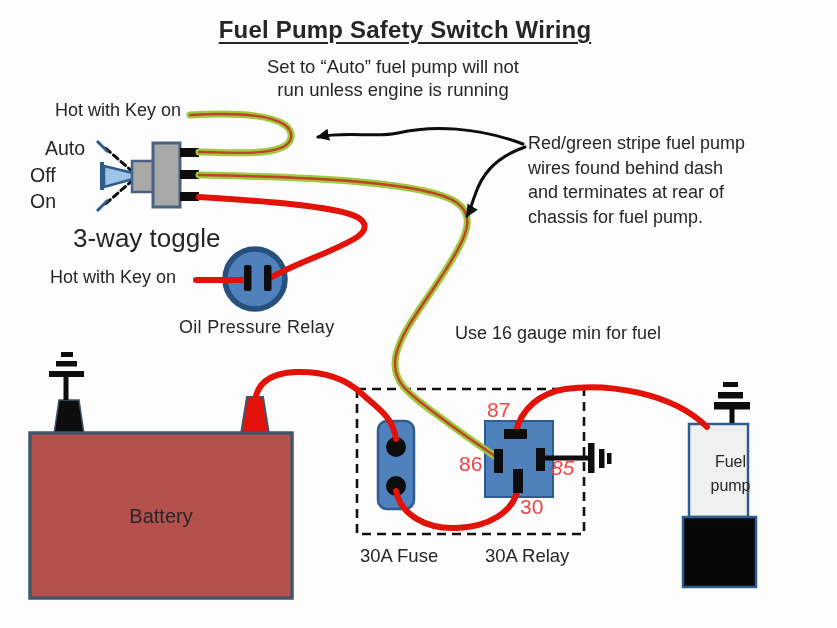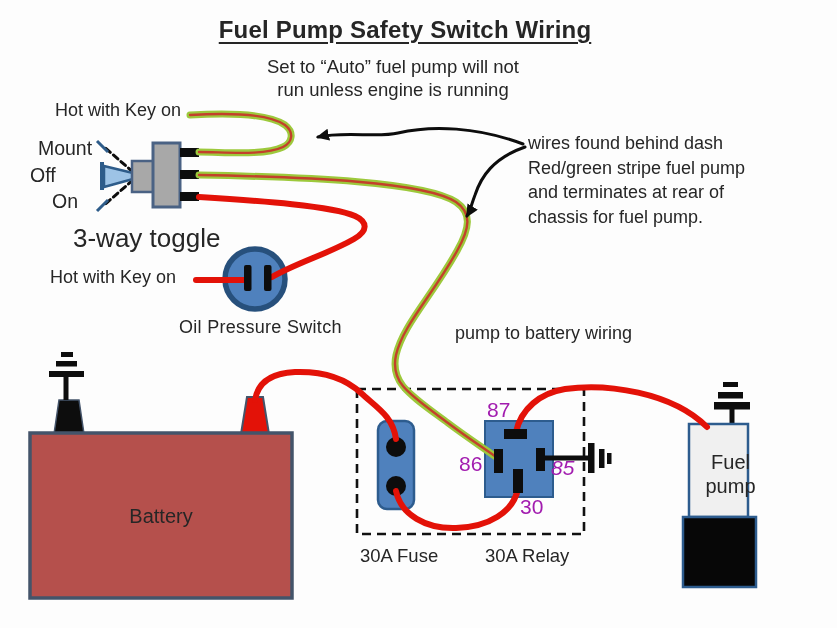--- a/index.html
+++ b/index.html
@@ -14,36 +14,36 @@
   .center{text-align:center;white-space:normal;}
   .title{
     left:0;top:16px;width:810px;text-align:center;
     font-size:24px;font-weight:600;letter-spacing:.2px;
   }
   .title span{text-decoration:underline;text-underline-offset:4px;}
   .subtitle{left:0;top:55px;width:786px;font-size:18.5px;line-height:23px;}
   .hot-top{left:55px;top:100px;font-size:18px;}
   .pos-auto{left:30px;top:137px;width:70px;text-align:center;font-size:19.5px;}
   .pos-off{left:30px;top:164px;width:70px;text-align:left;font-size:19.5px;}
-  .pos-on{left:30px;top:190px;width:70px;text-align:center;font-size:19.5px;}
+  .pos-on{left:30px;top:190px;width:70px;text-align:left;font-size:19.5px;}
   .toggle-lbl{left:73px;top:223px;font-size:26px;}
   .hot-bottom{left:50px;top:267px;font-size:18px;}
   .oil-lbl{left:179px;top:317px;font-size:18px;letter-spacing:.3px;}
   .stripe-note{left:528px;top:131px;width:260px;font-size:18px;line-height:24.5px;}
   .gauge-note{left:455px;top:321px;width:240px;font-size:18px;line-height:24.5px;}
   .battery-lbl{left:30px;top:505px;width:262px;text-align:center;font-size:20px;}
   .fuse-lbl{left:360px;top:545px;font-size:18.5px;}
   .relay-lbl{left:485px;top:545px;font-size:18.5px;}
   .mount-note{left:320px;top:568px;width:330px;text-align:center;font-size:18.5px;}
-  .pin{font-size:21px;color:#a21caf;}
+  .pin{font-size:21px;color:#ef4444;}
   .pin87{left:487px;top:398px;}
   .pin86{left:459px;top:452px;}
   .pin85{left:551px;top:456px;font-style:italic;}
   .pin30{left:520px;top:495px;}
-  .pump-lbl{left:689px;top:450px;width:83px;text-align:center;font-size:20px;line-height:24px;}
+  .pump-lbl{left:689px;top:450px;width:83px;text-align:center;font-size:16px;line-height:24px;}
 
   
   .comp{fill:var(--component-blue,#4f81bd);stroke:var(--component-blue-border,#2d5c8e);}
   .wire-red{fill:none;stroke:var(--wire-red,#e31208);stroke-width:6;stroke-linecap:round;}
   .wire-green{fill:none;stroke:var(--wire-green,#9dc93c);stroke-width:7;stroke-linecap:round;}
   .wire-stripe{fill:none;stroke:var(--wire-stripe,#c3402b);stroke-width:2.4;stroke-linecap:round;}
   .blackline{stroke:var(--black,#0d0d0d);stroke-width:5;stroke-linecap:butt;fill:none;}
   .pinbar{fill:var(--black,#0d0d0d);}
   .arrow{fill:none;stroke:#0d0d0d;stroke-width:3;stroke-linecap:round;}
 </style>
@@ -151,38 +151,38 @@
 
   <div class="lbl title"><span>Fuel Pump Safety Switch Wiring</span></div>
 
   <div class="lbl subtitle center">
     <div>Set to “Auto” fuel pump will not</div>
     <div>run unless engine is running</div>
   </div>
 
   <div class="lbl hot-top">Hot with Key on</div>
 
-  <div class="lbl pos-auto">Mount</div>
+  <div class="lbl pos-auto">Auto</div>
   <div class="lbl pos-off">Off</div>
   <div class="lbl pos-on">On</div>
 
   <div class="lbl toggle-lbl">3-way toggle</div>
 
   <div class="lbl hot-bottom">Hot with Key on</div>
-  <div class="lbl oil-lbl">Oil Pressure Switch</div>
+  <div class="lbl oil-lbl">Oil Pressure Relay</div>
 
   <div class="lbl stripe-note">
+    <div>Red/green stripe fuel pump</div>
     <div>wires found behind dash</div>
-    <div>Red/green stripe fuel pump</div>
     <div>and terminates at rear of</div>
     <div>chassis for fuel pump.</div>
   </div>
 
   <div class="lbl gauge-note">
-    <div>pump to battery wiring</div>
+    <div>Use 16 gauge min for fuel</div>
   </div>
 
   <div class="lbl battery-lbl">Battery</div>
 
   <div class="lbl pin pin87">87</div>
   <div class="lbl pin pin86">86</div>
   <div class="lbl pin pin85">85</div>
   <div class="lbl pin pin30">30</div>
 
   <div class="lbl fuse-lbl">30A Fuse</div>

